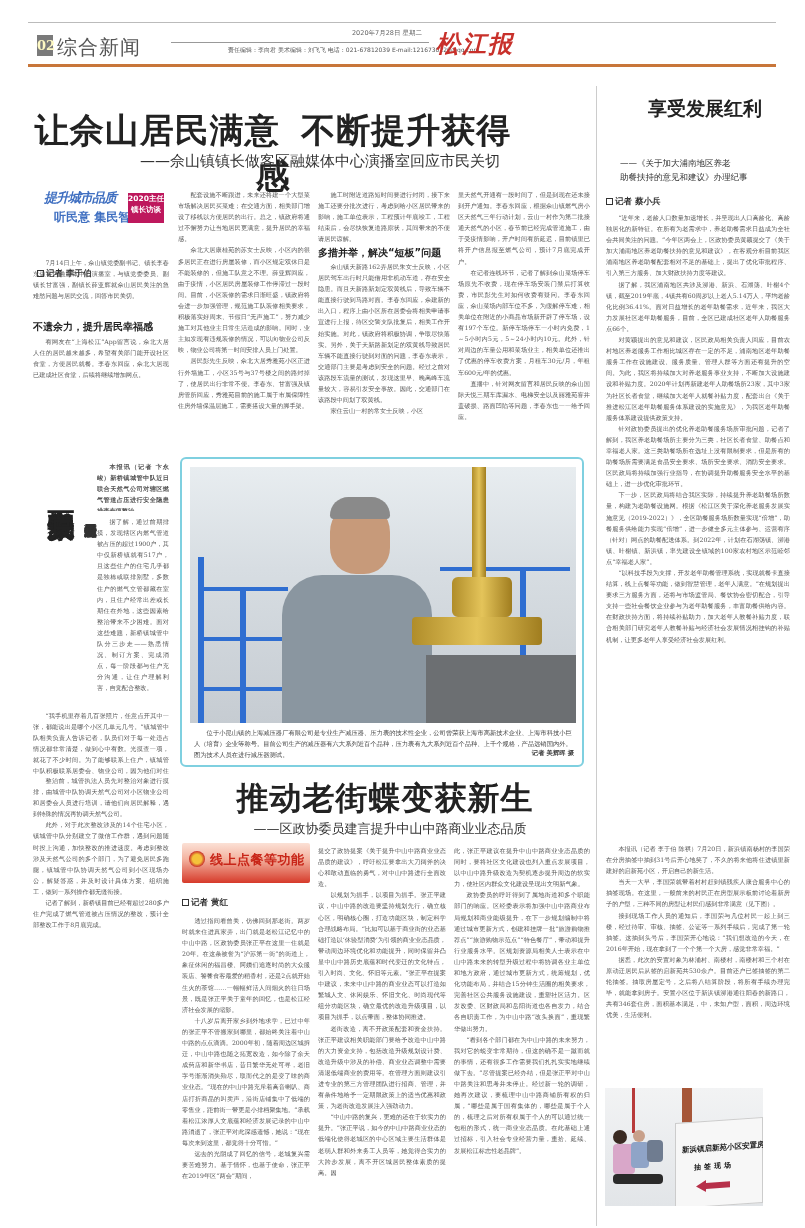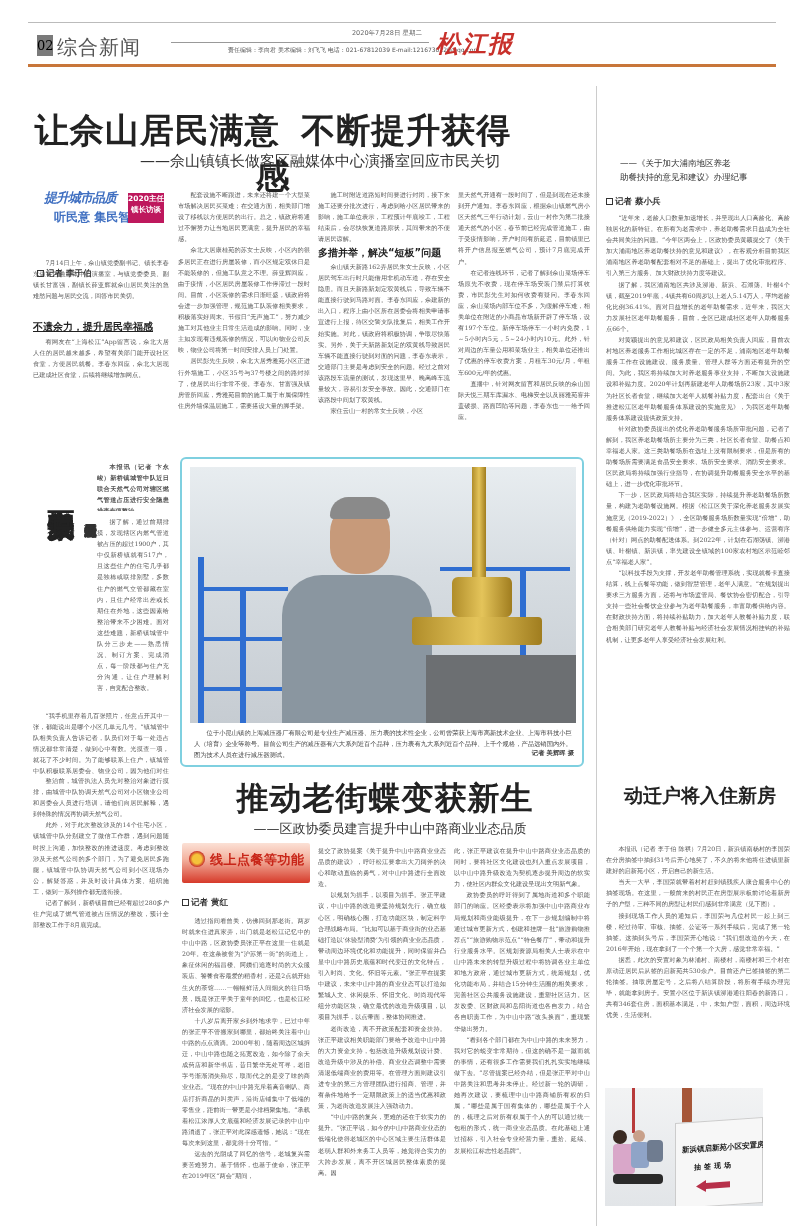--- a/index.html
+++ b/index.html
@@ -5,22 +5,22 @@
   * { box-sizing: border-box; margin: 0; padding: 0; }
   html, body { width: 805px; height: 1228px; background: #fff; overflow: hidden; }
   body { font-family: "DejaVu Sans", sans-serif; color: #3a3a3a; position: relative; }
   .topline { position: absolute; left: 28px; top: 22px; width: 467px; height: 1px; background: #bbb; }
   .orangeline { position: absolute; left: 28px; top: 64px; width: 467px; height: 3px; background: #c8763a; }
   .topline, .orangeline { width: 467px; }
   .topline { width: 467px; }
   .topline.full { width: 748px; }
   .orangeline.full { width: 748px; }
 
-  .page-num { position: absolute; left: 37px; top: 35px; width: 16px; height: 21px; background: #7a7a7a; color: #000000;
-    font-family: "DejaVu Serif", serif; font-size: 13px; font-weight: normal; text-align: right; line-height: 21px; }
+  .page-num { position: absolute; left: 37px; top: 35px; width: 16px; height: 21px; background: #7a7a7a; color: #fef9c3;
+    font-family: "DejaVu Serif", serif; font-size: 13px; font-weight: bold; text-align: right; line-height: 21px; }
   .section-name { position: absolute; left: 57px; top: 34px; font-family: "DejaVu Serif", serif; font-size: 20px; color: #555; letter-spacing: 1px; }
   .hdr-rule { position: absolute; left: 171px; top: 42px; width: 258px; height: 1px; background: #999; }
   .hdr-date { position: absolute; left: 300px; top: 29px; width: 122px; font-size: 6.5px; color: #666; text-align: right; }
   .hdr-credits { position: absolute; left: 228px; top: 46px; width: 194px; font-size: 6px; color: #555; text-align: right; white-space: nowrap; }
   .paper-logo { position: absolute; left: 436px; top: 28px; font-family: "DejaVu Serif", serif; font-style: italic; font-weight: bold; color: #c8302a; font-size: 24px; letter-spacing: 2px; }
 
   .main-title { position: absolute; left: 28px; top: 108px; width: 490px; text-align: center; font-family: Liberation Mono, monospace;
     font-weight: bold; font-size: 34px; color: #222; letter-spacing: 1px; }
   .main-subtitle { position: absolute; left: 100px; top: 152px; width: 400px; text-align: right; font-size: 15px; color: #333; }
   .col-rule-left { position: absolute; left: 596px; top: 86px; width: 1px; height: 1140px; background: #ccc; }
@@ -97,21 +97,21 @@
   <span class="badge-big">提升城市品质</span>
   <span class="badge-small">听民意 集民智</span>
   <span class="badge-box">2020主任镇长访谈</span>
 </div>
 
 <div class="byline" style="left:37px;top:240px;margin-top:28px;"><span class="box"></span><span>记者  李于伯</span></div>
 
 <div class="col-text" style="left:33px;top:257px;width:136px;height:58px;">
     <p>7月14日上午，佘山镇党委副书记、镇长李春东做客区融媒体中心演播室，与镇党委委员、副镇长甘富强，副镇长薛亚辉就佘山居民关注的急难愁问题与居民交流，回答市民关切。</p>
   </div>
-<div class="sub-head" style="left:33px;top:320px;text-decoration:underline;">不遗余力，提升居民幸福感</div>
+<div class="sub-head" style="left:33px;top:320px;">不遗余力，提升居民幸福感</div>
 <div class="col-text" style="left:33px;top:336px;width:136px;height:118px;">
     <p>有网友在“上海松江”App留言说，佘北大居人住的居民越来越多，希望有关部门能开设社区食堂，方便居民就餐。李春东回应，佘北大居现已建成社区食堂，后续将继续增加网点。</p>
   </div>
 
 <div class="col-text" style="left:178px;top:189px;width:132px;height:264px;">
   <p>配套设施不断跟进，未来还将建一个大型菜市场解决居民买菜难；在交通方面，相关部门增设了移线以方便居民的出行。总之，镇政府将通过不懈努力让当地居民更满意，提升居民的幸福感。</p>
   <p>佘北大居康桂苑的苏女士反映，小区内的很多居民正在进行房屋装修，而小区规定双休日是不能装修的，但施工队意之不理。薛亚辉回应，由于疫情，小区居民房屋装修工作停滞过一段时间。目前，小区装修的需求日渐旺盛，镇政府将会进一步加强管理，规范施工队装修相关要求，积极落实好周末、节假日“无声施工”，努力减少施工对其他业主日常生活造成的影响。同时，业主如发现有违规装修的情况，可以向物业公司反映，物业公司将第一时间安排人员上门处置。</p>
   <p>居民彭先生反映，佘北大居秀雅苑小区正进行外墙施工，小区35号与37号楼之间的路封掉了，使居民出行非常不便。李春东、甘富强及镇房管所回应，秀雅苑目前的施工属于市属保障性住房外墙保温层施工，需要搭设大量的脚手架。</p>
 </div>
 
@@ -126,20 +126,21 @@
 
 <div class="col-text" style="left:458px;top:189px;width:132px;height:264px;">
   <p style="text-indent:0">里天然气开通有一段时间了，但是到现在还未接到开户通知。李春东回应，根据佘山镇燃气房小区天然气三年行动计划，云山一村作为第二批接通天然气的小区，春节前已经完成管道施工，由于受疫情影响，开户时间有所延迟，目前镇里已将开户信息报至燃气公司，预计7月底完成开户。</p>
   <p>在记者连线环节，记者了解到佘山菜场停车场原先不收费，现在停车场安装门禁后打算收费，市民彭先生对如何收费有疑问。李春东回应，佘山菜场内部车位不多，为缓解停车难，相关单位在附近的小商品市场新开辟了停车场，设有197个车位。新停车场停车一小时内免费，1～5小时内5元，5～24小时内10元。此外，针对周边的车量公用和菜场业主，相关单位还推出了优惠的停车收费方案，月租车30元/月，年租车600元/年的优惠。</p>
   <p>直播中，针对网友留言和居民反映的佘山国际天悦三期车库漏水、电梯安全以及丽雅苑窨井盖破损、路面凹陷等问题，李春东也一一给予回应。</p>
 </div>
 
 <div class="col-rule-left"></div>
 
 <div class="side-title">
+  <div>享受发展红利</div>
 </div>
 <div class="side-subtitle">
   <div>——《关于加大浦南地区养老</div>
   <div>助餐扶持的意见和建议》办理纪事</div>
 </div>
 <div class="byline" style="left:606px;top:196px;"><span class="box"></span><span>记者  蔡小兵</span></div>
 <div class="col-text" style="left:606px;top:212px;width:184px;height:540px;">
   <p>“近年来，老龄人口数量加速增长，并呈现出人口高龄化、高龄独居化的新特征。在所有为老需求中，养老助餐需求日益成为全社会共同关注的问题。”今年区两会上，区政协委员黄颖提交了《关于加大浦南地区养老助餐扶持的意见和建议》，在客观分析目前我区浦南地区养老助餐配套相对不足的基础上，提出了优化审批程序、引入第三方服务、加大财政扶持力度等建议。</p>
   <p>据了解，我区浦南地区共涉及泖港、新浜、石湖荡、叶榭4个镇，截至2019年底，4镇共有60周岁以上老人5.14万人，平均老龄化比例36.41%。面对日益增长的老年助餐需求，近年来，我区大力发展社区老年助餐服务，目前，全区已建成社区老年人助餐服务点66个。</p>
   <p>对黄颖提出的意见和建议，区民政局相关负责人回应，目前农村地区养老服务工作相比城区存在一定的不足，浦南地区老年助餐服务工作在设施建设、服务质量、管理人群等方面还有提升的空间。为此，我区将持续加大对养老服务事业支持，不断加大设施建设和补贴力度。2020年计划再新建老年人助餐场所23家，其中3家为社区长者食堂，继续加大老年人就餐补贴力度，配套出台《关于推进松江区老年助餐服务体系建设的实施意见》，为我区老年助餐服务体系建设提供政策支持。</p>
@@ -205,21 +206,20 @@
   <p>老街改造，离不开政策配套和资金扶持。张正平建议相关职能部门要给予改造中山中路的大力资金支持，包括改造升级规划设计费、改造升级中涉及的补偿、商业业态调整中需要清退低端商业的费用等。在管理方面则建议引进专业的第三方管理团队进行招商、管理，并有条件地给予一定期限政策上的适当优惠和政策，为老街改造发展注入强劲动力。</p>
   <p>“中山中路的复兴，更难的还在于软实力的提升。”张正平说，如今的中山中路商业业态的低端化使得老城区的中心区域主要生活群体是老弱人群和外来务工人员等，她觉得合实力的大跨步发展，离不开区城居民整体素质的提高。因</p>
 </div>
 <div class="col-text" style="left:454px;top:845px;width:136px;height:370px;">
   <p style="text-indent:0">此，张正平建议在提升中山中路商业业态品质的同时，要将社区文化建设也列入重点发展项目，以中山中路升级改造为契机逐步提升周边的软实力，使社区内群众文化建设呈现出文明新气象。</p>
   <p>政协委员的呼吁得到了属地街道和多个职能部门的响应。区经委表示将加强中山中路商业布局规划和商业能级提升，在下一步规划编制中将通过城市更新方式，创建和挂牌一批“旅游购物推荐点”“旅游购物示范点”“特色餐厅”，带动和提升行业服务水平。区规划资源局相关人士表示在中山中路未来的转型升级过程中将协调各业主单位和地方政府，通过城市更新方式，统筹规划，优化功能布局，并结合15分钟生活圈的相关要求，完善社区公共服务设施建设，重塑社区活力。区发改委、区财政局和岳阳街道也各自发力，结合各自职责工作，为中山中路“改头换面”，重现繁华做出努力。</p>
   <p>“看到各个部门都在为中山中路的未来努力，我对它的蜕变非常期待，但这的确不是一蹴而就的事情，还有很多工作需要我们扎扎实实地继续做下去。”尽管提案已经办结，但是张正平对中山中路关注和思考并未停止。经过新一轮的调研，她再次建议，要梳理中山中路商铺所有权的归属，“哪些是属于国有集体的，哪些是属于个人的，梳理之后对所有权属于个人的可以通过统一包租的形式，统一商业业态品质。在此基础上通过招标，引入社会专业经营力量，重拾、延续、发展松江标志性老品牌”。</p>
 </div>
 
 <div class="side-title2">
-  <div>动迁户将入住新房</div>
 </div>
 <div class="col-text" style="left:606px;top:843px;width:184px;height:238px;">
   <p>本报讯（记者  李于伯  陈祺）7月20日，新浜镇南杨村的李国荣在分房抽签中抽到31号后开心地笑了，不久的将来他将住进镇里新建好的启新苑小区，开启自己的新生活。</p>
   <p>当天一大早，李国荣就带着村村赶到镇残疾人康合服务中心的抽签现场。在这里，一般前来的村民正在房型展示板前讨论着新房子的户型，三种不同的房型让村民们感到非常满意（见下图）。</p>
   <p>接到现场工作人员的通知后，李国荣与几位村民一起上到三楼，经过待审、审核、抽签、公证等一系列手续后，完成了第一轮抽签。这抽到头号后，李国荣开心地说：“我们想改造的今天，在2016年开始，现在拿到了一个个第一个大房，感觉非常幸福。”</p>
   <p>据悉，此次的安置对象为林浦村、南楼村，南楼村和三个村在原动迁居民后从签的启新苑共530余户。目前还户已签抽签的第二轮抽签。抽取房屋定号，之后将八结算阶段，将所有手续办理完毕，就能拿到房子。安置小区位于新浜镇泖港通往阳春的新路口，共有346套住房，面积基本满足，中，未知户型，面积，周边环境优美，生活便利。</p>
 </div>
 <div class="photo2">
   <div class="wall"></div>
   <div class="redpipe"></div>

